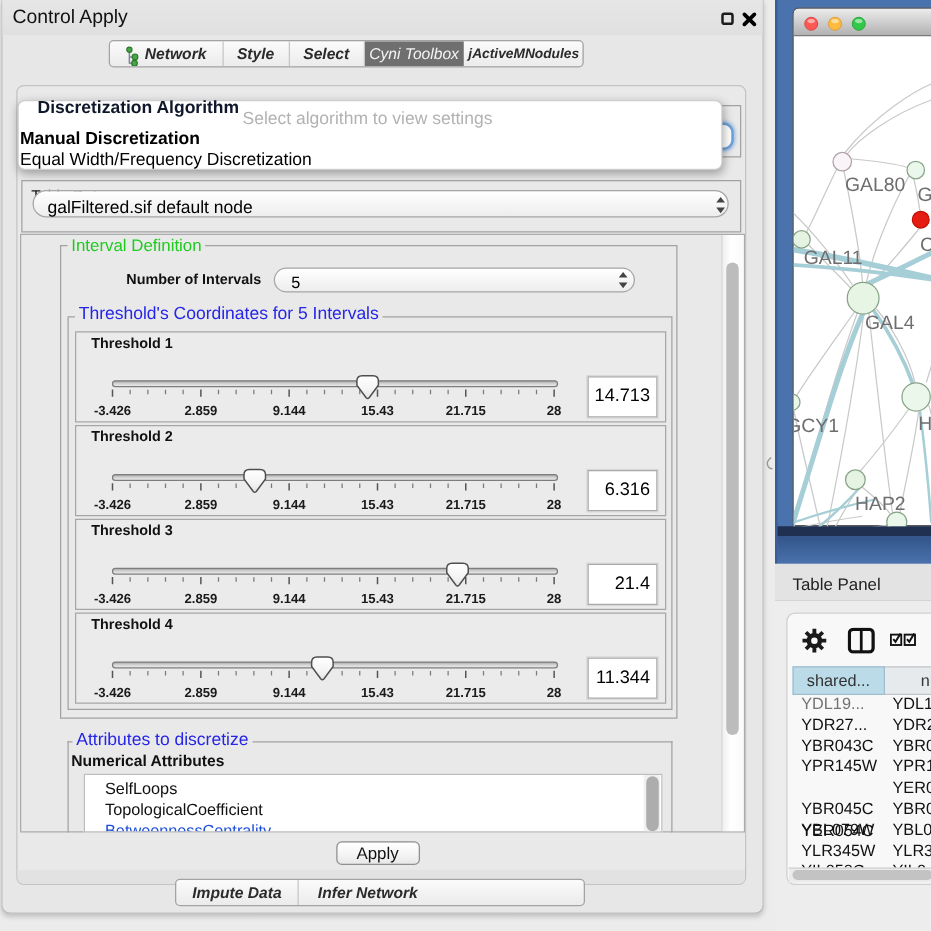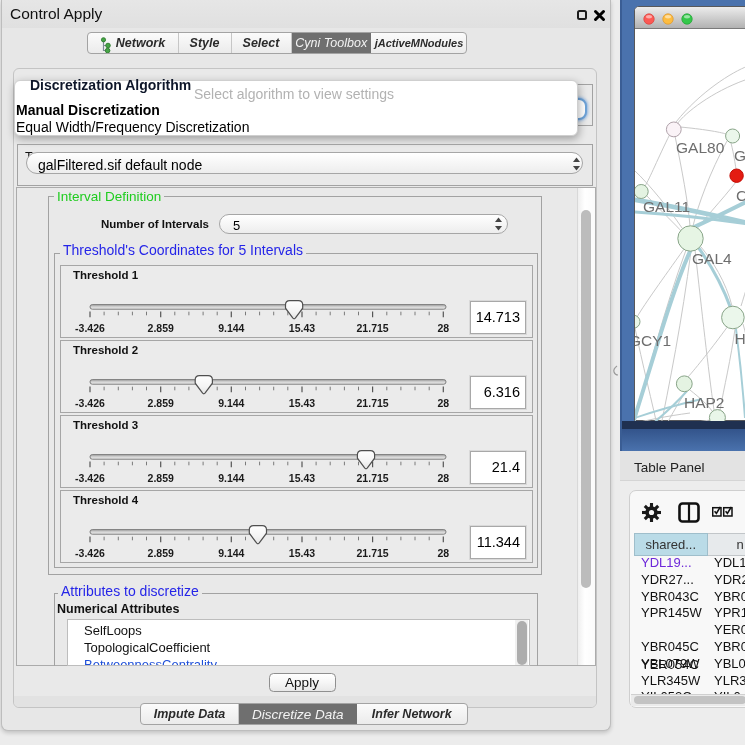--- a/index.html
+++ b/index.html
@@ -292,21 +292,20 @@
   <div style="position:absolute;left:16px;top:20px;font-size:13px;color:#111;">TopologicalCoefficient</div>
   <div style="position:absolute;left:16px;top:37px;font-size:13px;color:#1d4ed8;">BetweennessCentrality</div>
   <div style="position:absolute;right:1px;top:0;width:13px;height:46px;background:#f0f0f0;"></div>
   <div style="position:absolute;right:2.5px;top:1px;width:10px;height:44px;background:#adadad;border-radius:5px;"></div>
 </div>
 
 <div class="abs" style="left:268.5px;top:672.5px;width:67px;height:19px;background:linear-gradient(#ffffff,#f6f6f6 50%,#e8e8e8);border:1px solid #8f8f8f;border-radius:4.5px;text-align:center;font-size:13.5px;color:#111;line-height:18px;">Apply</div>
 
 <div class="abs" style="left:140px;top:703px;width:328px;height:22px;background:linear-gradient(#fbfbfb,#ebebeb);border:1px solid #a3a3a3;border-radius:4px;overflow:hidden;display:flex;">
   <div class="tab" style="flex:0 0 98px;border-right:1px solid #c6c6c6;font-size:12.5px;">Impute Data</div>
-  <div class="tab" style="flex:0 0 117.5px;background:#6f6f6f;color:#f3f3f3;font-weight:normal;font-size:13.5px;">Discretize Data</div>
   <div class="tab" style="flex:0 0 110.5px;font-size:12.5px;">Infer Network</div>
 </div>
 
 <svg class="abs" style="left:611px;top:365px;" width="8" height="12">
     <path d="M6,1 Q2,4 3,7 Q4,10 7,10" stroke="#9a9a9a" stroke-width="1.2" fill="none"></path>
   </svg>
 
 <div class="abs" style="left:620px;top:0;width:125px;height:451px;background:#4a72ad;border-left:2px solid #3a5d94;"></div>
 
 <div class="abs" style="left:622px;top:421px;width:123px;height:8px;background:#1f3050;"></div>
@@ -411,21 +410,21 @@
 
 <svg class="abs" style="left:712px;top:506px;" width="22" height="11">
   <rect x="0.7" y="1.7" width="8.3" height="8.3" fill="none" stroke="#111" stroke-width="1.5"></rect>
   <path d="M2.6,5.3 L4.4,7.4 L8.4,0.8" fill="none" stroke="#111" stroke-width="1.6"></path>
   <rect x="11.7" y="1.7" width="8.3" height="8.3" fill="none" stroke="#111" stroke-width="1.5"></rect>
   <path d="M13.6,5.3 L15.4,7.4 L19.4,0.8" fill="none" stroke="#111" stroke-width="1.6"></path>
 </svg>
 
 <div class="abs" style="left:634px;top:533px;width:73.5px;height:23px;background:#badbe7;border:1px solid #9fbecb;text-align:center;font-size:13px;color:#333;line-height:22px;">shared...</div>
 <div class="abs" style="left:707.5px;top:533px;width:38px;height:23px;background:#e7eaec;border:1px solid #c2c6c9;border-left:none;font-size:13px;color:#333;line-height:22px;padding-left:29px;">n</div>
-<div class="abs" style="left:641px;top:555.0px;font-size:13px;color:#6d28d9;white-space:nowrap;">YDL19...</div>
+<div class="abs" style="left:641px;top:555.0px;font-size:13px;color:#737373;white-space:nowrap;">YDL19...</div>
 <div class="abs" style="left:714px;top:555.0px;font-size:13px;color:#111;white-space:nowrap;">YDL1</div>
 <div class="abs" style="left:641px;top:571.8px;font-size:13px;color:#111;white-space:nowrap;">YDR27...</div>
 <div class="abs" style="left:714px;top:571.8px;font-size:13px;color:#111;white-space:nowrap;">YDR2</div>
 <div class="abs" style="left:641px;top:588.6px;font-size:13px;color:#111;white-space:nowrap;">YBR043C</div>
 <div class="abs" style="left:714px;top:588.6px;font-size:13px;color:#111;white-space:nowrap;">YBR0</div>
 <div class="abs" style="left:641px;top:605.4px;font-size:13px;color:#111;white-space:nowrap;">YPR145W</div>
 <div class="abs" style="left:714px;top:605.4px;font-size:13px;color:#111;white-space:nowrap;">YPR1</div>
 <div class="abs" style="left:641px;top:622.2px;font-size:13px;color:#111;white-space:nowrap;margin-top:35px;">YER054C</div>
 <div class="abs" style="left:714px;top:622.2px;font-size:13px;color:#111;white-space:nowrap;">YER0</div>
 <div class="abs" style="left:641px;top:639.0px;font-size:13px;color:#111;white-space:nowrap;">YBR045C</div>

